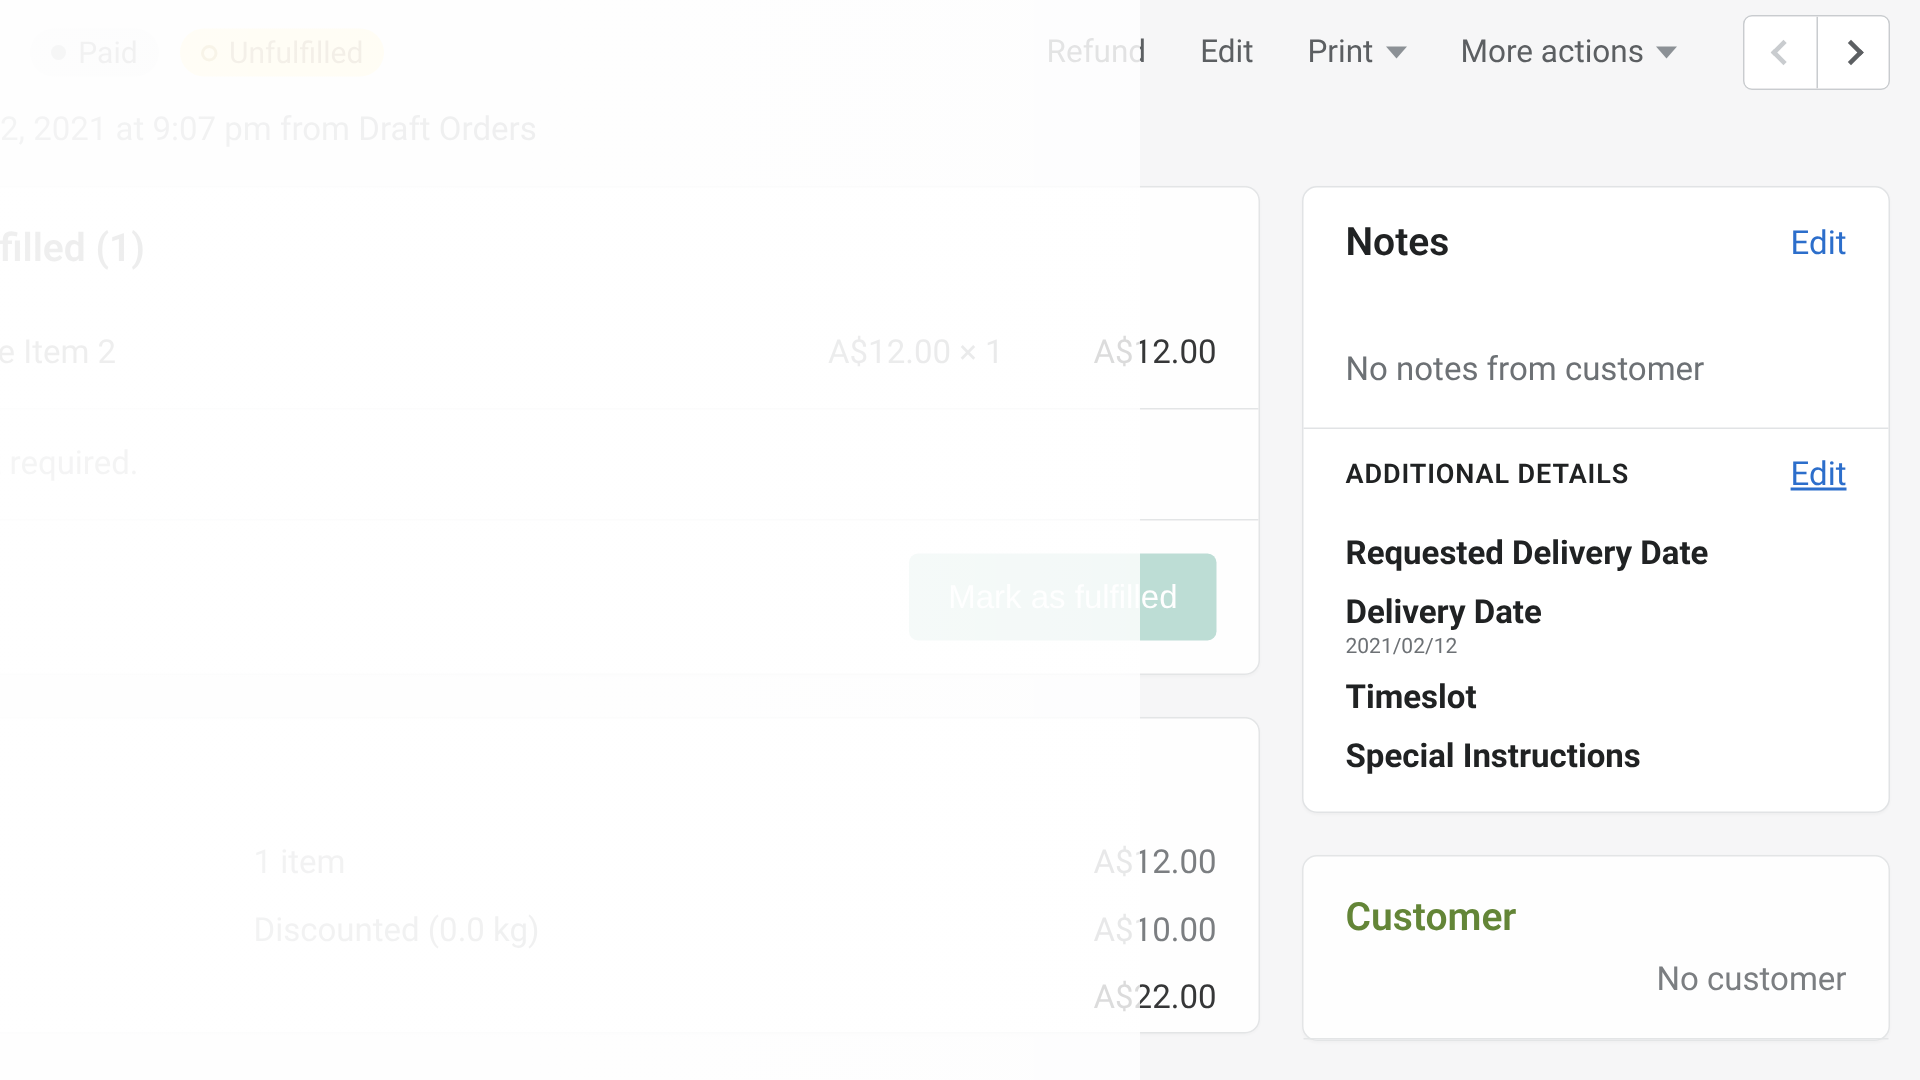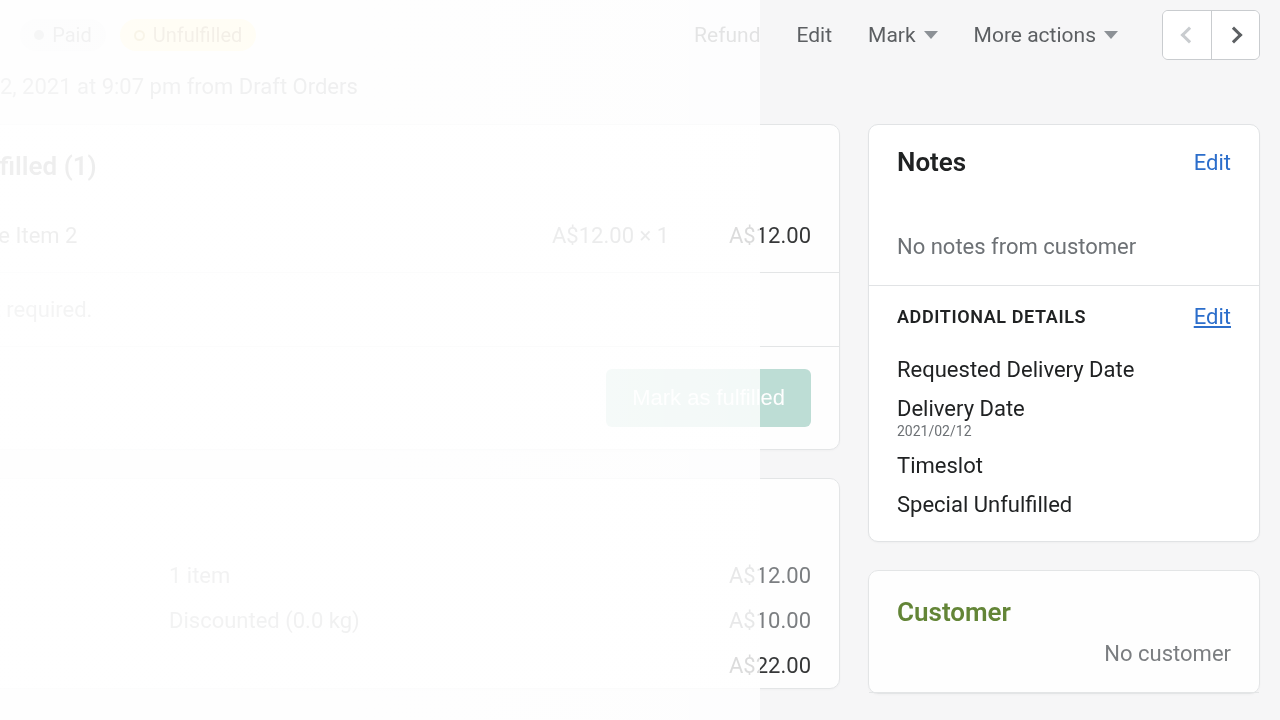--- a/index.html
+++ b/index.html
@@ -189,21 +189,21 @@
     justify-content: space-between;
     align-items: center;
     padding: 18px 28px 8px;
     gap: 47px;
   }
   .details-list { padding: 6px 28px 24px; }
   .details-list .k {
     font-size: 22px;
     color: #202223;
     margin-top: 14px;
-    font-weight: 400;
+    font-weight: 700;
   }
   .details-list .v {
     font-size: 14px;
     color: #6d7175;
     margin-top: 2px;
   }
 
   .cust-title {
     font-size: 26px;
     font-weight: 600;
@@ -232,21 +232,21 @@
     </span>
     <span class="badge badge-unfulfilled">
       <span class="badge-dot"></span>
       <span>Unfulfilled</span>
     </span>
 
     <div class="header-actions">
       <span class="act">Refund</span>
       <span class="act">Edit</span>
       <span class="act">
-        <span>Mark</span>
+        <span>Print</span>
         <span class="caret"></span>
       </span>
       <span class="act">
         <span>More actions</span>
         <span class="caret"></span>
       </span>
       <span class="pager">
         <span class="pager-btn">
           <span class="chev left disabled"></span>
         </span>
@@ -309,21 +309,21 @@
       <div class="hr"></div>
       <div class="sect-row">
         <span class="sect-h">ADDITIONAL DETAILS</span>
         <span class="link underline">Edit</span>
       </div>
       <div class="details-list">
         <div class="k">Requested Delivery Date</div>
         <div class="k">Delivery Date</div>
         <div class="v">2021/02/12</div>
         <div class="k">Timeslot</div>
-        <div class="k">Special Unfulfilled</div>
+        <div class="k">Special Instructions</div>
       </div>
     </div>
 
     <div class="card washed">
       <div class="cust-title">Customer</div>
       <div class="cust-empty">No customer</div>
       <div class="hr"></div>
     </div>
   </div>
 </div>

